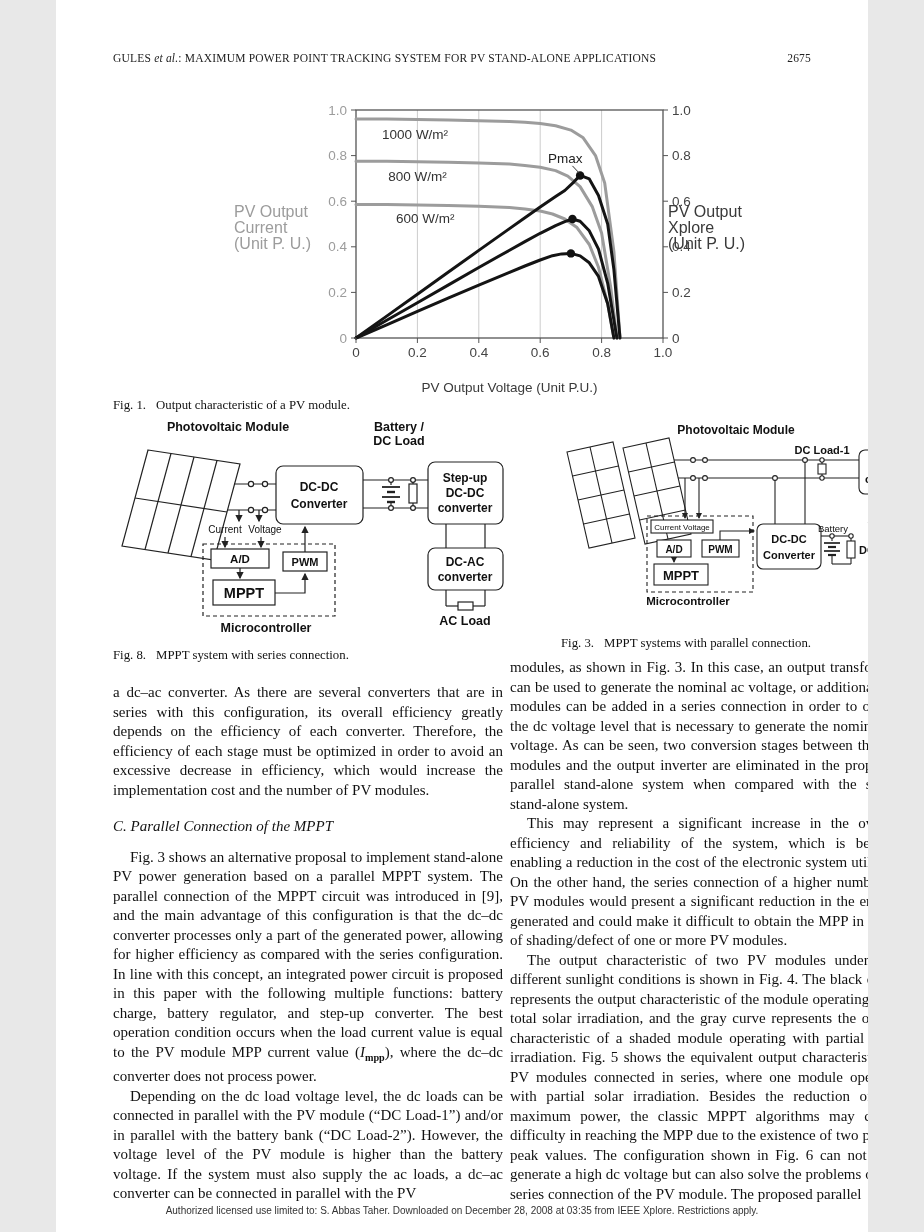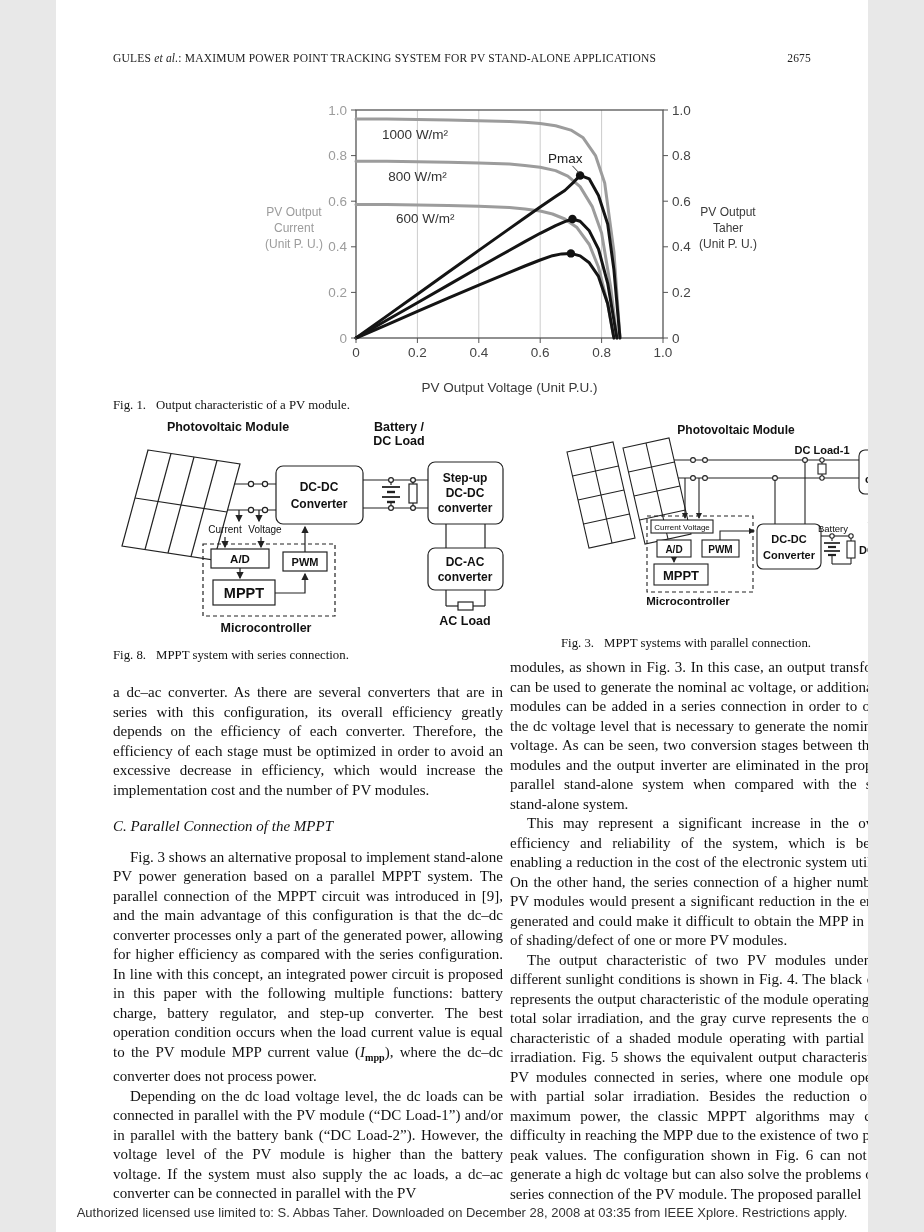--- a/index.html
+++ b/index.html
@@ -7,41 +7,41 @@
   .page { position:relative; width:812px; height:1232px; background:#ffffff;
           font-family:"Liberation Serif", serif; color:#111; overflow:hidden; margin:0 auto; }
 
   .header { position:absolute; top:52px; left:57px; right:57px; display:flex;
             justify-content:space-between; font-size:11.5px; color:#222; letter-spacing:.2px; }
   .header i { font-style:italic; }
 
   .fig1-wrap { position:absolute; left:170px; top:98px; width:580px; height:300px; }
   .figsvg { position:absolute; }
   .figsvg text { font-family:"Liberation Sans", sans-serif; }
-  .axis-label { position:absolute; width:120px; text-align:center;
-                font-family:"Liberation Sans", sans-serif; font-size:12px; line-height:16px; }
+  .axis-label { position:absolute; width:120px; 
+                font-family:"Liberation Sans", sans-serif; font-size:16px; line-height:16px; }
   .axis-label.left  { left:8px;  top:106px; color:#9c9c9c; }
   .axis-label.right { left:442px; top:106px; color:#3a3a3a; }
   .x-axis-label { position:absolute; left:130px; top:282px; width:307px; text-align:center;
                   font-family:"Liberation Sans", sans-serif; font-size:13.5px; color:#3a3a3a; }
 
   .caption { position:absolute; font-size:12.8px; color:#111;text-align:right; }
   .cap-label { margin-right:10px; }
 
   .col { position:absolute; width:390px; font-size:15px; line-height:19.5px; text-align:justify; }
   .col p { margin:0; }
   .col .indent { text-indent:17px; }
   .col h3 { margin:17px 0 11px 0; font-size:15px; font-weight:normal; font-style:italic; }
   .col sub { font-size:0.68em;font-weight:bold; }
   .col .var { font-style:italic; }
   .col-left  { left:57px;  top:683px; }
   .col-right { left:454px; top:658px; }
 
   .footer { position:absolute; left:0; right:0; top:1205px; text-align:center;
-            font-family:"Liberation Sans", sans-serif; font-size:13px; color:#333; }
+            font-family:"Liberation Sans", sans-serif; font-size:10px; color:#333; }
 </style>
 </head>
 <body>
 
 <div class="page">
 
   <div class="header">
     <div><span>GULES </span><i>et al.</i><span>: MAXIMUM POWER POINT TRACKING SYSTEM FOR PV STAND-ALONE APPLICATIONS</span></div>
     <div>2675</div>
   </div>
@@ -104,21 +104,21 @@
         <text x="121" y="16.5" font-size="13.5" fill="#9c9c9c" text-anchor="end">1.0</text>
         <text x="446" y="16.5" font-size="13.5" fill="#444" text-anchor="start">1.0</text>
       </svg>
     <div class="axis-label left">
       <div>PV Output</div>
       <div>Current</div>
       <div>(Unit P. U.)</div>
     </div>
     <div class="axis-label right">
       <div>PV Output</div>
-      <div>Taher</div>
+      <div>Xplore</div>
       <div>(Unit P. U.)</div>
     </div>
     <div class="x-axis-label">PV Output Voltage (Unit P.U.)</div>
   </div>
   <div class="caption" style="left:57px;top:398px;">
     <span class="cap-label">Fig. 1.</span><span>Output characteristic of a PV module.</span>
   </div>
 
   <svg class="figsvg" style="left:57px;top:418px;" width="420" height="232" viewBox="0 0 420 232">
     <defs>

